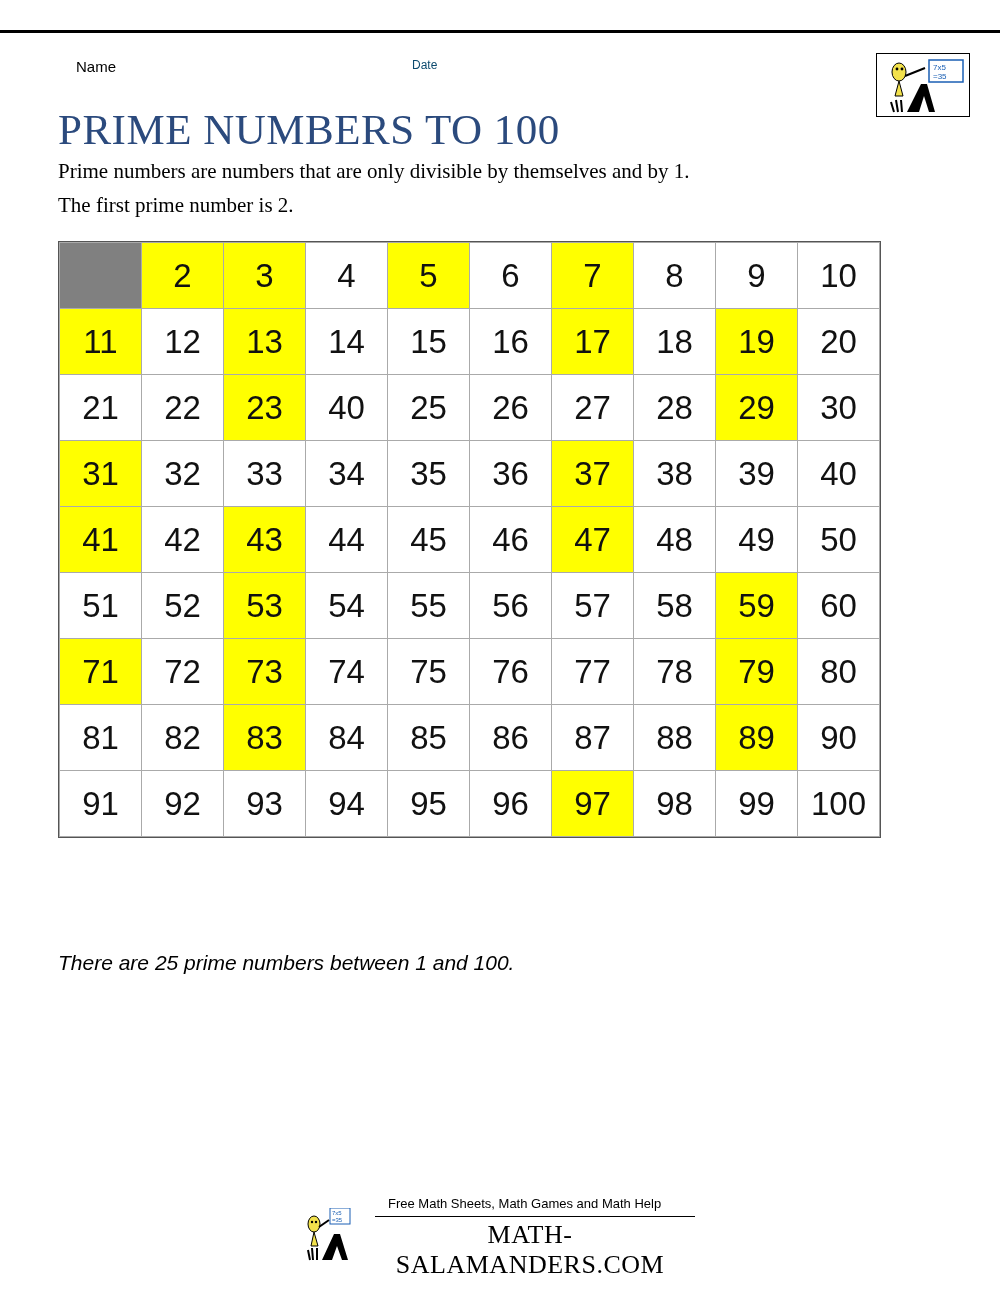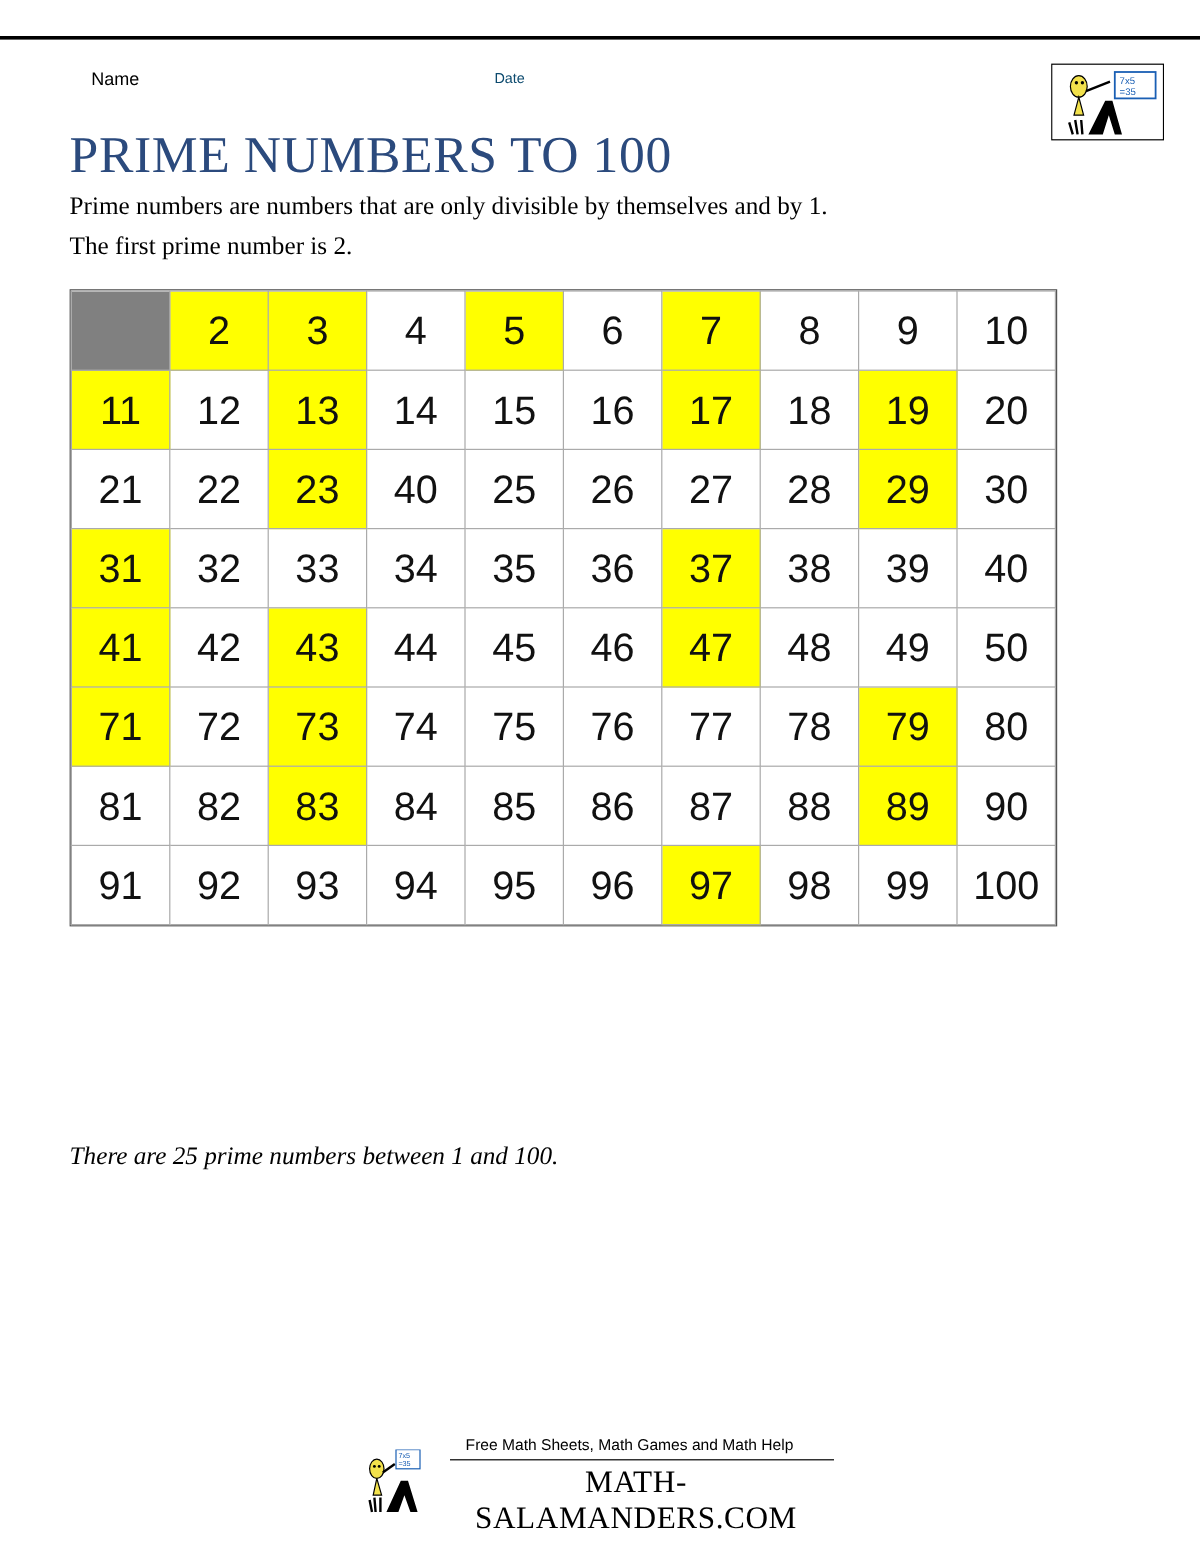--- a/index.html
+++ b/index.html
@@ -112,21 +112,21 @@
   }
   .outer-border {
     border: 1px solid #555;
     display: inline-block;
   }
 
   .footer-note {
     position: absolute;
     left: 58px;
     top: 918px;
-    font-family: Liberation Serif, serif;
+    font-family: Liberation Sans, sans-serif;
     font-style: italic;
     font-size: 21px;
     color: #000;
   }
 
   .brand {
     position: absolute;
     left: 0;
     top: 1155px;
     width: 1000px;
@@ -264,20 +264,32 @@
               <td class="prime">41</td>
               <td>42</td>
               <td class="prime">43</td>
               <td>44</td>
               <td>45</td>
               <td>46</td>
               <td class="prime">47</td>
               <td>48</td>
               <td>49</td>
               <td>50</td>
+            </tr>
+            <tr>
+              <td>51</td>
+              <td>52</td>
+              <td class="prime">53</td>
+              <td>54</td>
+              <td>55</td>
+              <td>56</td>
+              <td>57</td>
+              <td>58</td>
+              <td class="prime">59</td>
+              <td>60</td>
             </tr>
             <tr>
               <td class="prime">71</td>
               <td>72</td>
               <td class="prime">73</td>
               <td>74</td>
               <td>75</td>
               <td>76</td>
               <td>77</td>
               <td>78</td>

